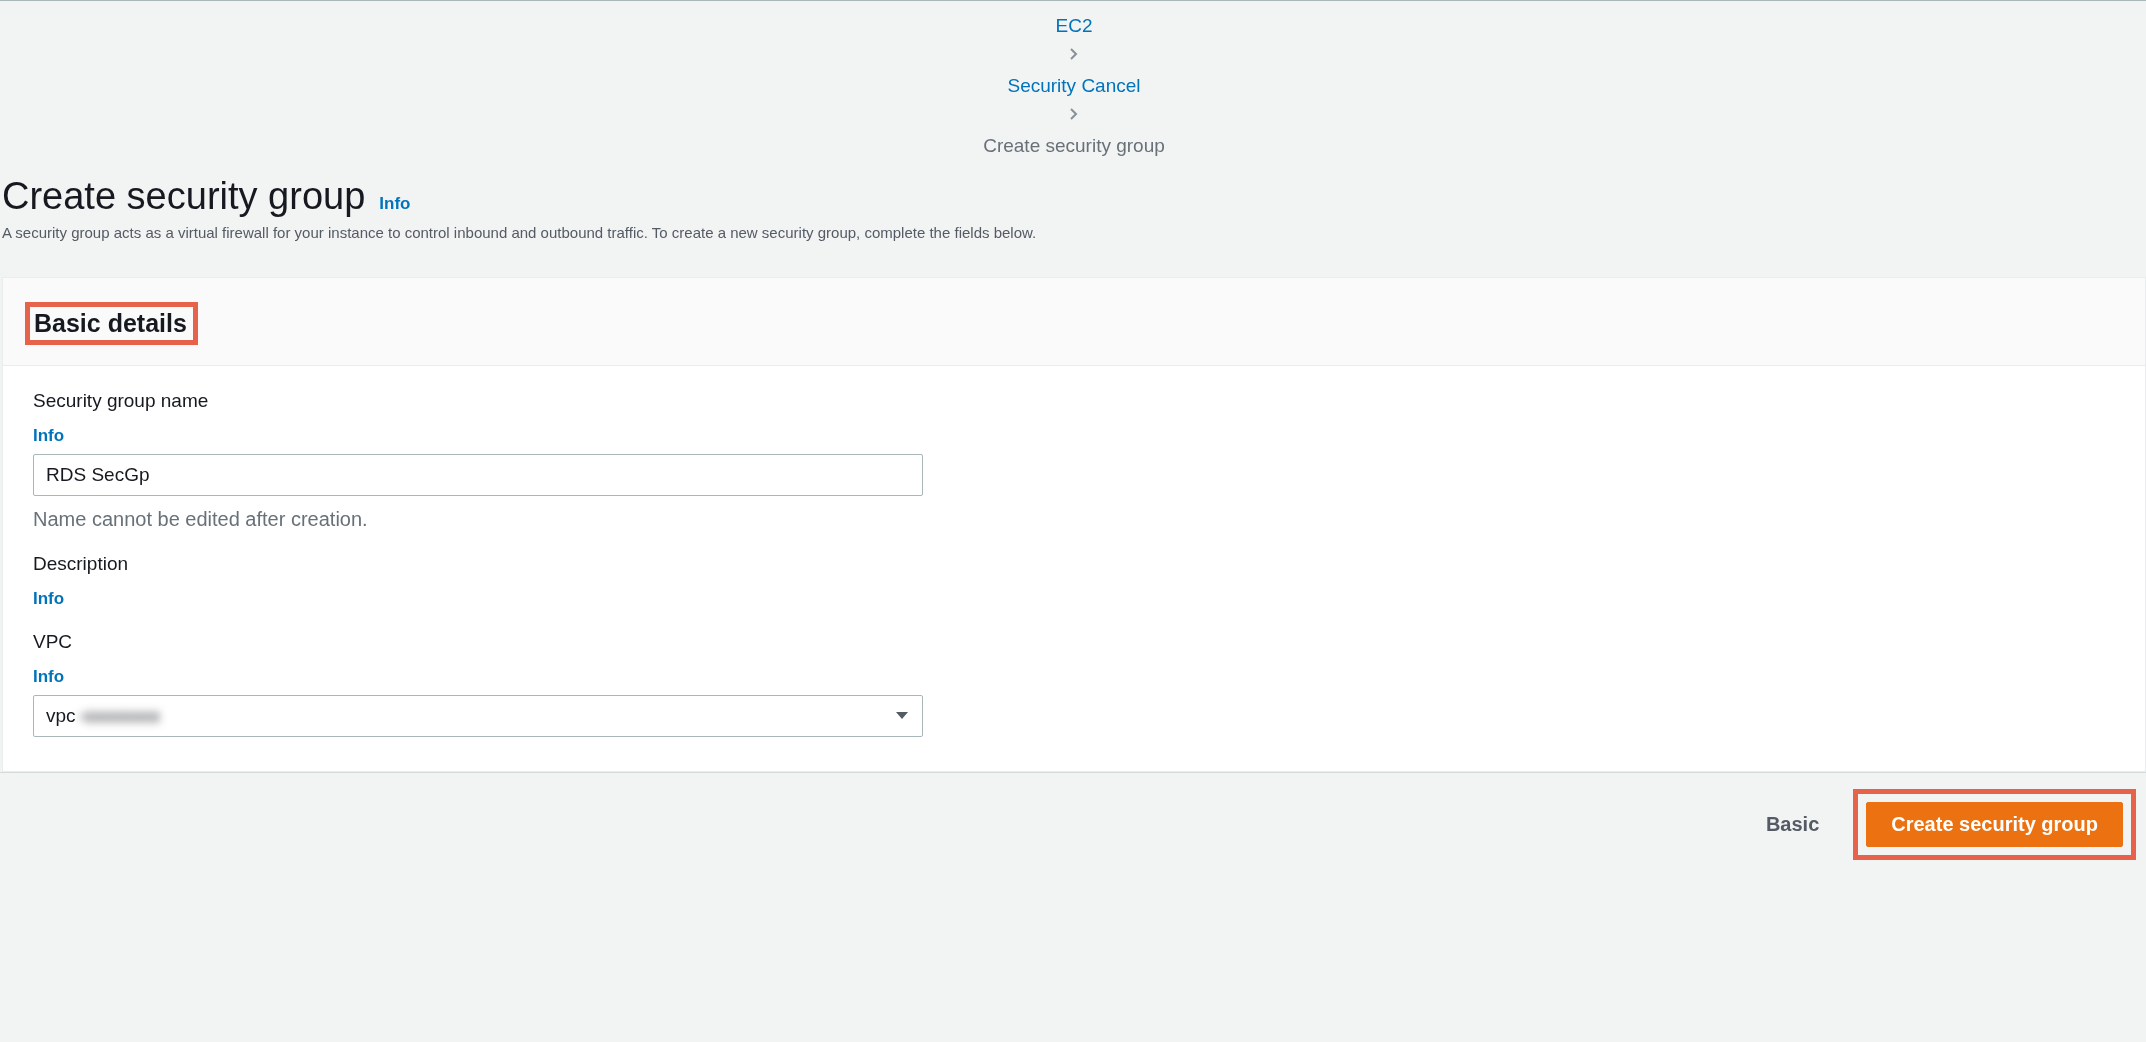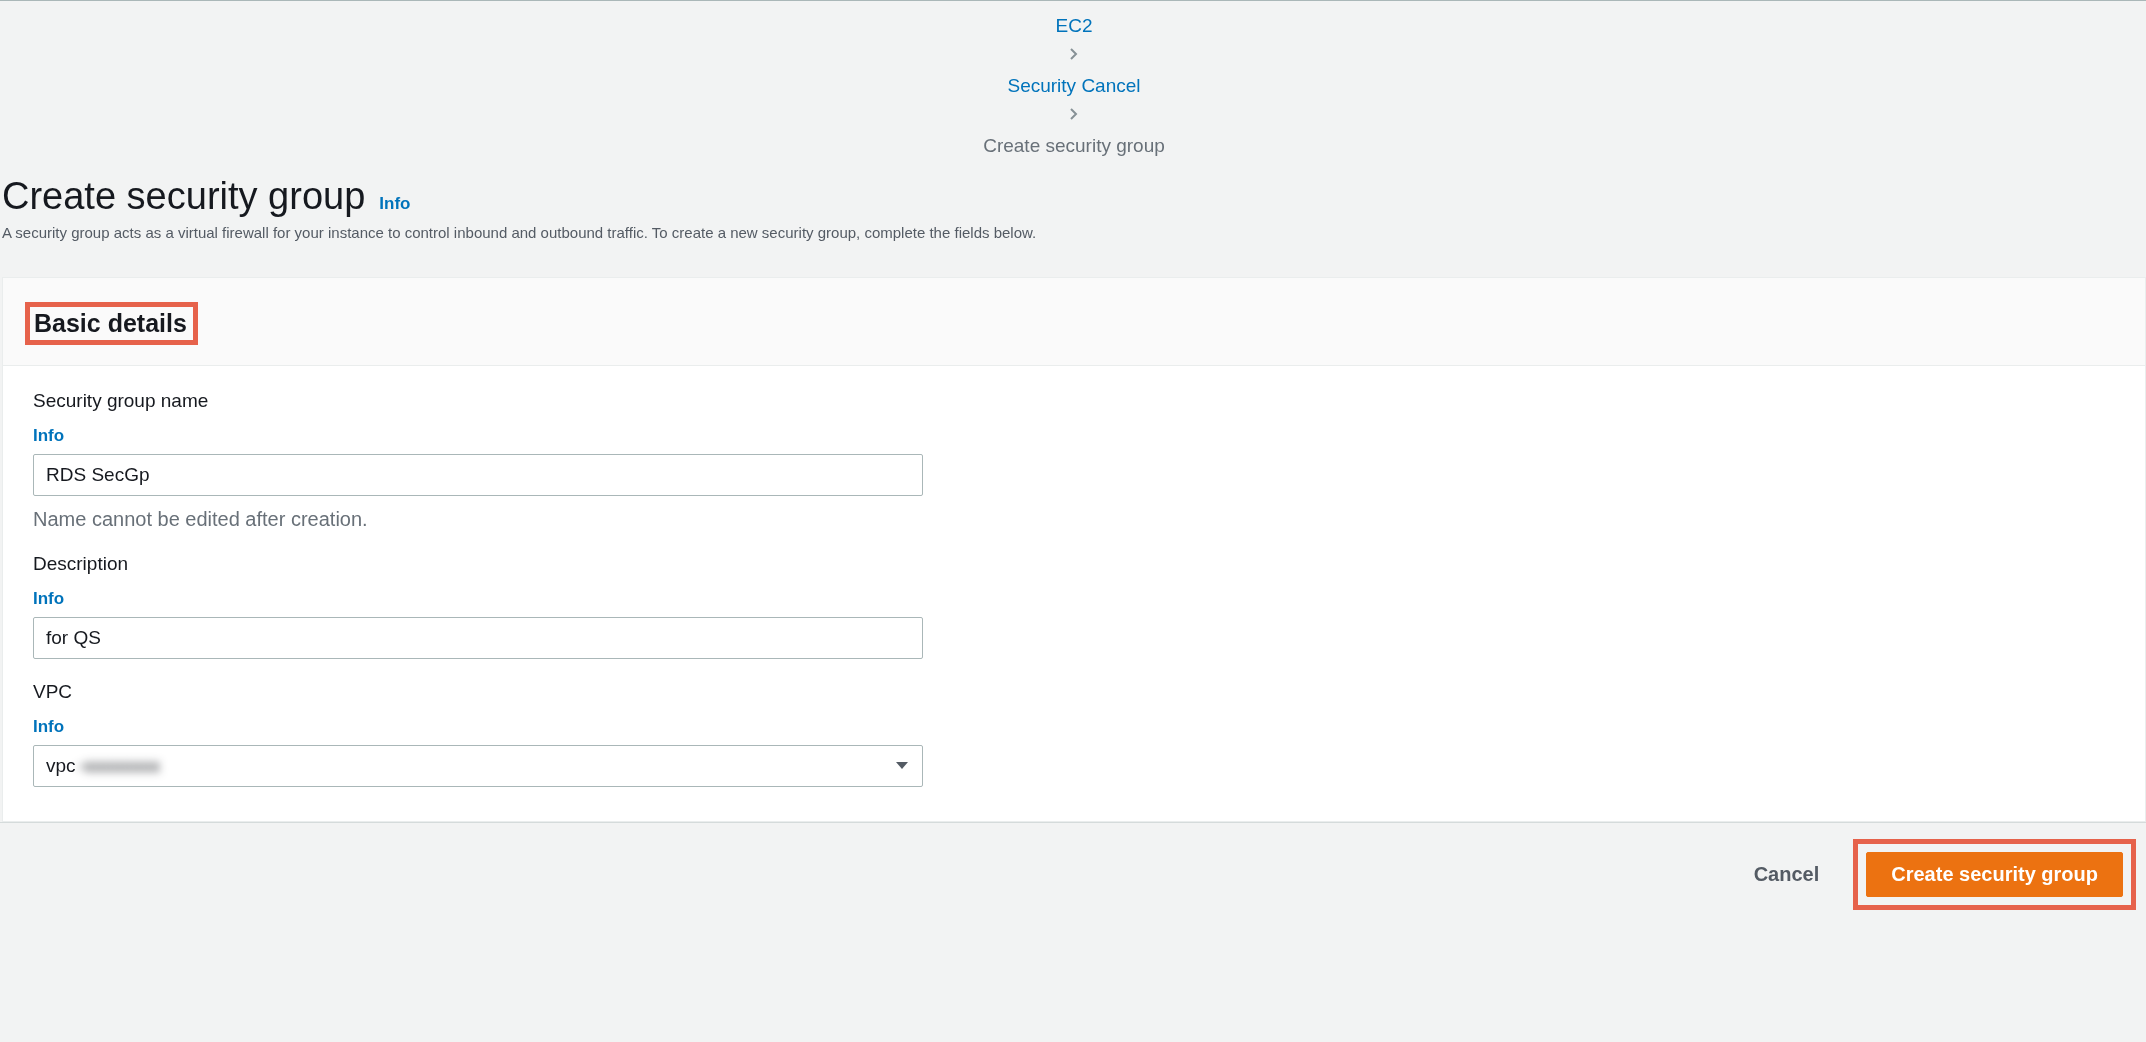--- a/index.html
+++ b/index.html
@@ -230,21 +230,20 @@
         </div>
         <input type="text" class="text-input" value="RDS SecGp" style="">
         <div class="helper-text">Name cannot be edited after creation.</div>
       </div>
 
       <div class="form-group">
         <div class="form-label-row">
           <label class="form-label">Description</label>
           <a class="info-link">Info</a>
         </div>
-        <input type="text" class="text-input" value="for QS" style="">
       </div>
 
       <div class="form-group" style="margin-bottom:0;margin-top:14px;">
         <div class="form-label-row">
           <label class="form-label">VPC</label>
           <a class="info-link">Info</a>
         </div>
         <div class="select-wrap">
           <div class="select-input">
             <span>vpc</span>
@@ -257,17 +256,17 @@
           </span>
         </div>
       </div>
 
     </div>
   </section>
 
 </div>
 
 <div class="footer-bar">
-  <button class="btn-link">Cancel</button>
+  <button class="btn-link">Basic</button>
   <span class="primary-wrap">
     <button class="btn-primary">Create security group</button>
   </span>
 </div>
 
 </body></html>

